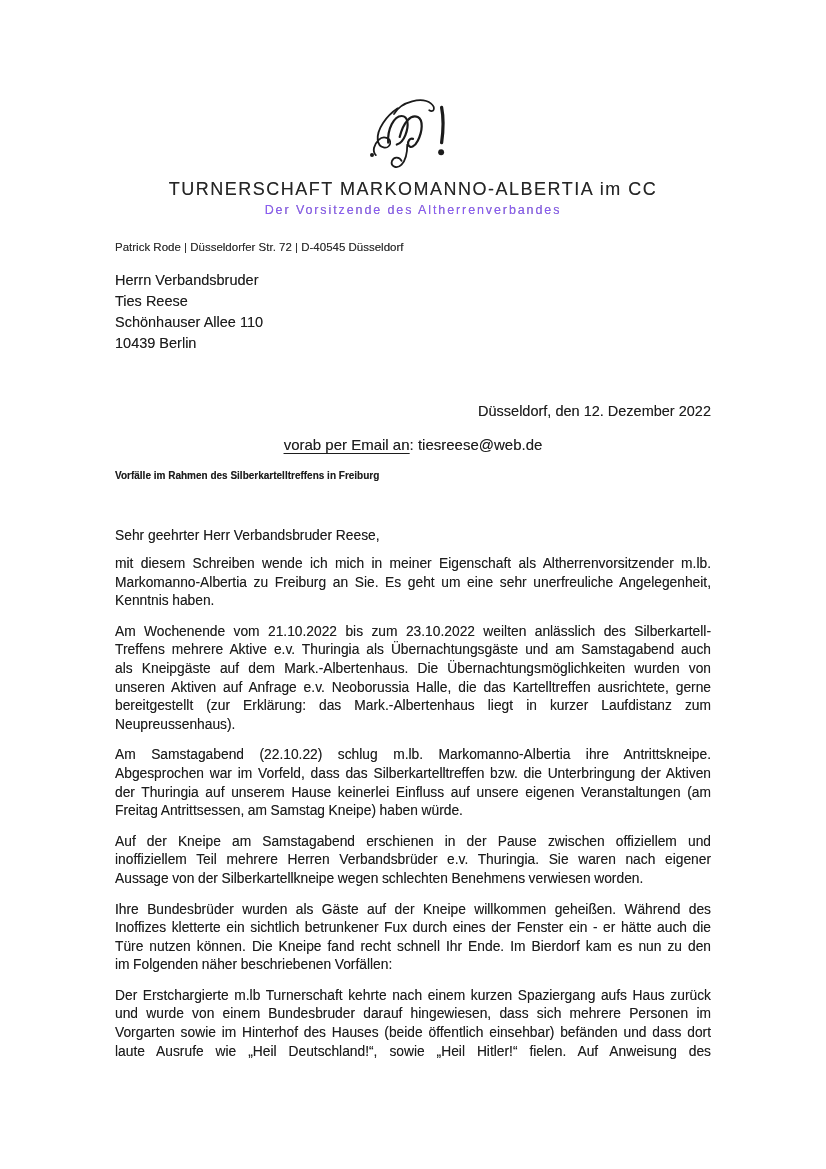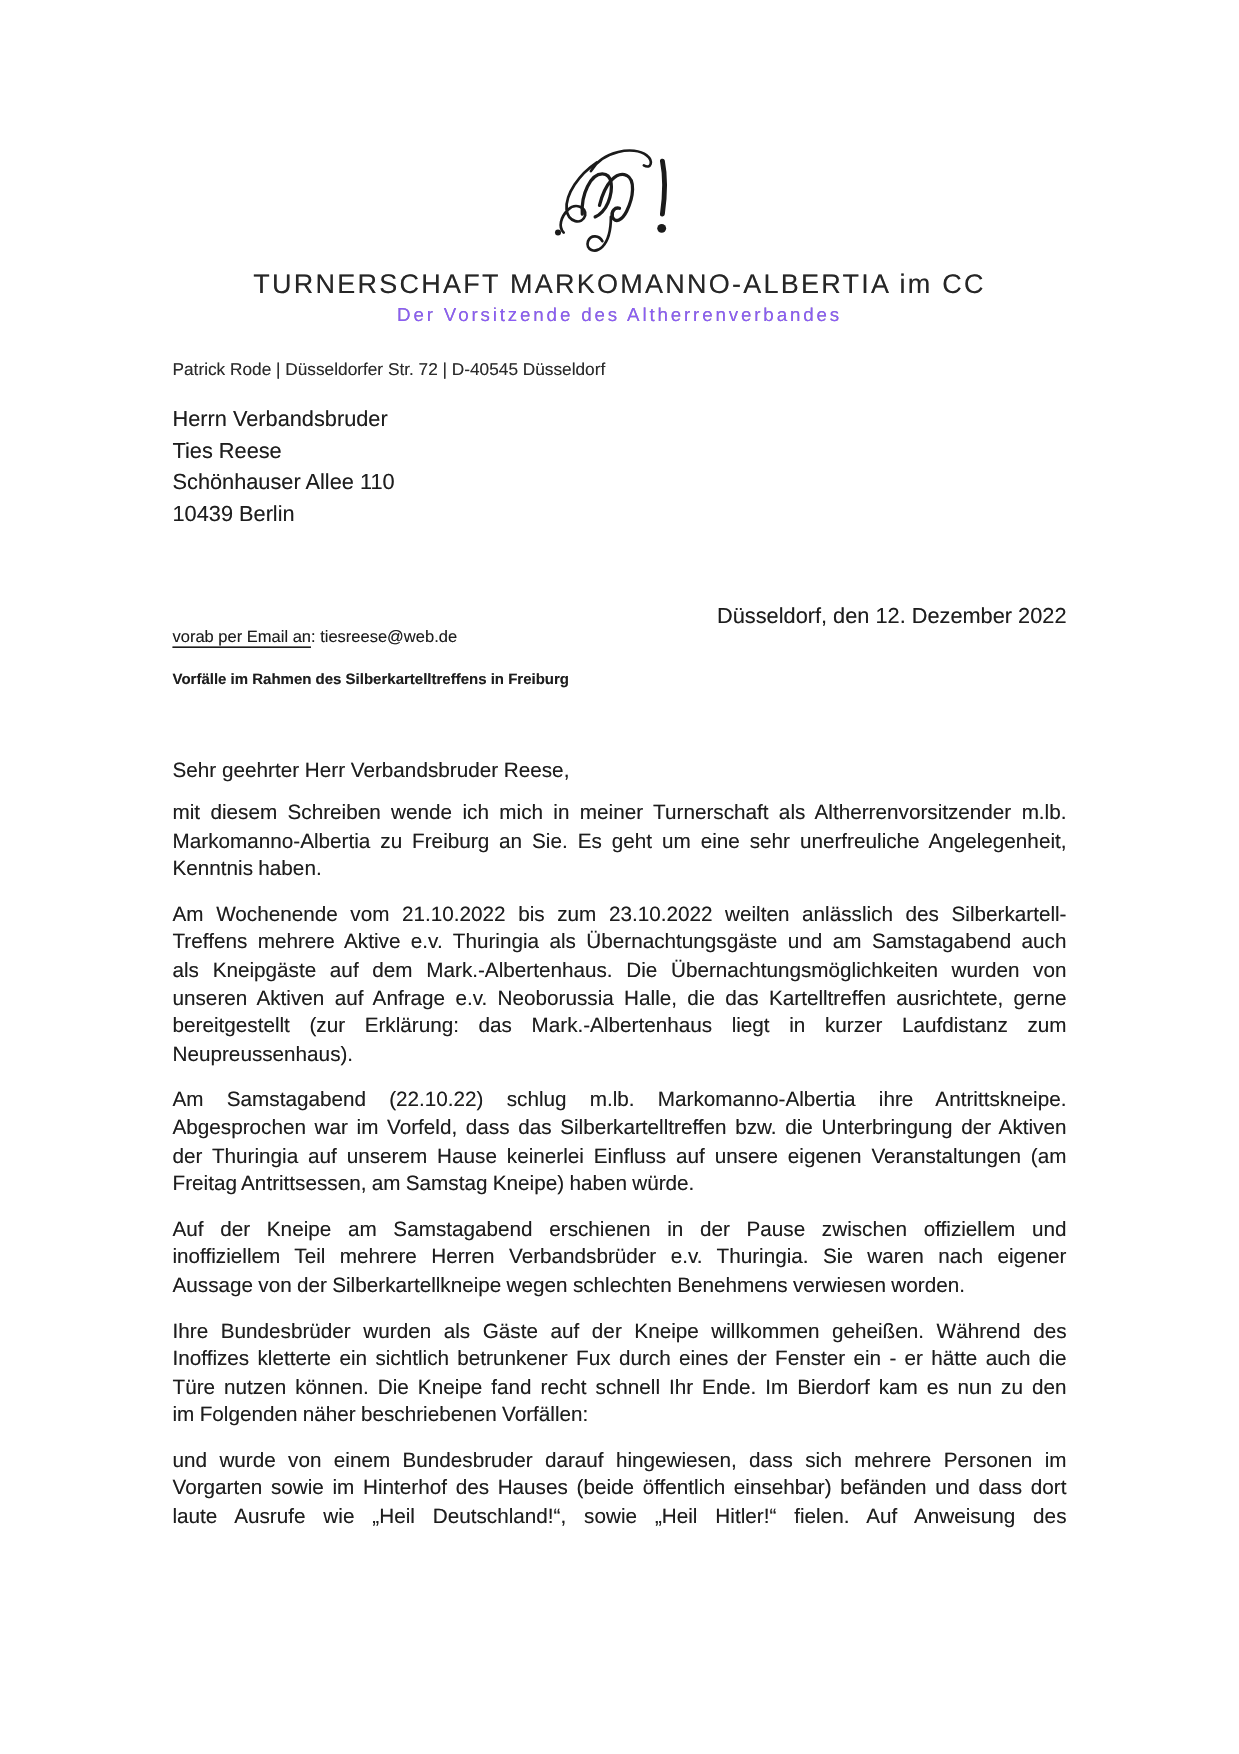--- a/index.html
+++ b/index.html
@@ -12,21 +12,21 @@
   .logo-wrap { height:80px; }
   .org-name { font-size:18px; letter-spacing:1.5px; margin-top:4px; color:#262626; white-space:nowrap; }
   .role-line { font-size:12.5px; letter-spacing:1.9px; margin-top:3px; color:#8b5cf6; white-space:nowrap; }
   .content { width:596px; margin-left:115px; }
   .sender {
     margin-top:24px; font-size:11.5px; color:#2b2b2b;
     text-underline-offset:2px; white-space:nowrap;
   }
   .recipient { margin-top:17px; font-size:14.5px; line-height:21px; }
   .date-line { margin-top:49px; font-size:14.5px; text-align:right; }
-  .email-line { font-size:11px; }
+  .email-line { margin-top:17px; font-size:15px;text-align:center; }
   .email-line .u { text-decoration:underline; text-underline-offset:2.5px; }
   .subject { margin-top:17px; font-size:10px; font-weight:bold; }
   .salutation { margin-top:47px; font-size:13.8px; }
   .letter-body { margin-top:1px; }
   .para { margin-top:12px; font-size:13.8px; line-height:18.6px; word-spacing:-0.3px; }
   .line { text-align:justify; text-align-last:justify; }
   .line.end { text-align-last:left; }
   svg .ink { stroke:#1b1b1b; fill:none; stroke-linecap:round; }
 </style>
 </head>
@@ -66,21 +66,21 @@
     <div class="date-line">Düsseldorf, den 12. Dezember 2022</div>
 
     <div class="email-line"><span class="u">vorab per Email an</span><span>: tiesreese@web.de</span></div>
 
     <div class="subject">Vorfälle im Rahmen des Silberkartelltreffens in Freiburg</div>
 
     <div class="salutation">Sehr geehrter Herr Verbandsbruder Reese,</div>
 
     <div class="letter-body" id="letter-body">
         <div class="para">
-          <div class="line">mit diesem Schreiben wende ich mich in meiner Turnerschaft als Altherrenvorsitzender m.lb.</div>
+          <div class="line">mit diesem Schreiben wende ich mich in meiner Eigenschaft als Altherrenvorsitzender m.lb.</div>
           <div class="line">Markomanno-Albertia zu Freiburg an Sie. Es geht um eine sehr unerfreuliche Angelegenheit,</div>
           <div class="line end">Kenntnis haben.</div>
         </div>
         <div class="para">
           <div class="line">Am Wochenende vom 21.10.2022 bis zum 23.10.2022 weilten anlässlich des Silberkartell-</div>
           <div class="line">Treffens mehrere Aktive e.v. Thuringia als Übernachtungsgäste und am Samstagabend auch</div>
           <div class="line">als Kneipgäste auf dem Mark.-Albertenhaus. Die Übernachtungsmöglichkeiten wurden von</div>
           <div class="line">unseren Aktiven auf Anfrage e.v. Neoborussia Halle, die das Kartelltreffen ausrichtete, gerne</div>
           <div class="line">bereitgestellt (zur Erklärung: das Mark.-Albertenhaus liegt in kurzer Laufdistanz zum</div>
           <div class="line end">Neupreussenhaus).</div>
@@ -96,20 +96,21 @@
           <div class="line">inoffiziellem Teil mehrere Herren Verbandsbrüder e.v. Thuringia. Sie waren nach eigener</div>
           <div class="line end">Aussage von der Silberkartellkneipe wegen schlechten Benehmens verwiesen worden.</div>
         </div>
         <div class="para">
           <div class="line">Ihre Bundesbrüder wurden als Gäste auf der Kneipe willkommen geheißen. Während des</div>
           <div class="line">Inoffizes kletterte ein sichtlich betrunkener Fux durch eines der Fenster ein - er hätte auch die</div>
           <div class="line">Türe nutzen können. Die Kneipe fand recht schnell Ihr Ende. Im Bierdorf kam es nun zu den</div>
           <div class="line end">im Folgenden näher beschriebenen Vorfällen:</div>
         </div>
         <div class="para">
+          <div class="line">Der Erstchargierte m.lb Turnerschaft kehrte nach einem kurzen Spaziergang aufs Haus zurück</div>
           <div class="line">und wurde von einem Bundesbruder darauf hingewiesen, dass sich mehrere Personen im</div>
           <div class="line">Vorgarten sowie im Hinterhof des Hauses (beide öffentlich einsehbar) befänden und dass dort</div>
           <div class="line">laute Ausrufe wie „Heil Deutschland!“, sowie „Heil Hitler!“ fielen. Auf Anweisung des</div>
         </div>
       </div>
   </div>
 
 </div>
 
 </body></html>

